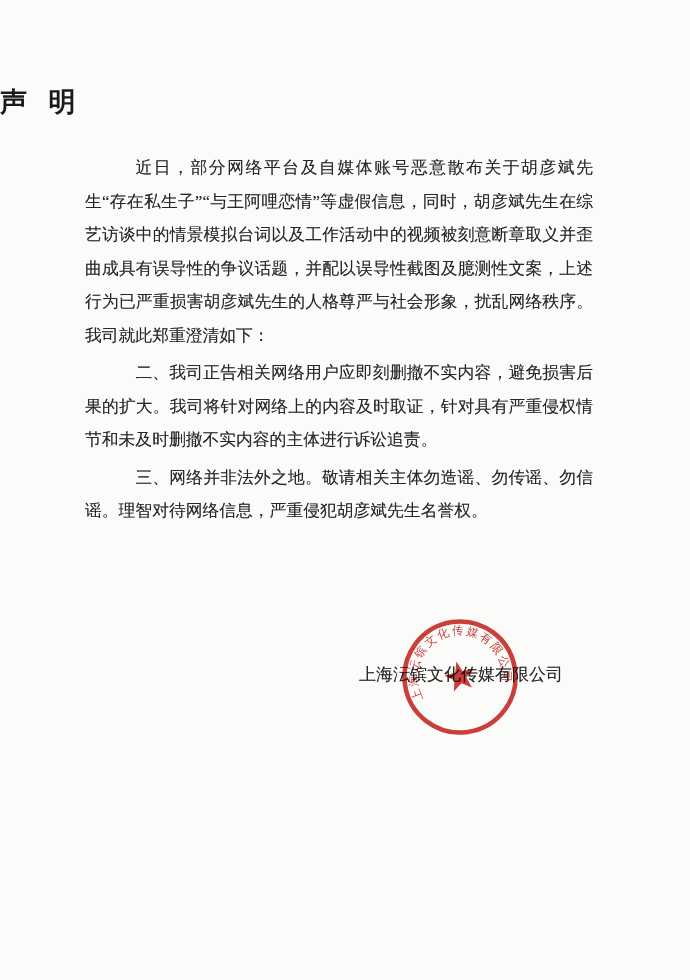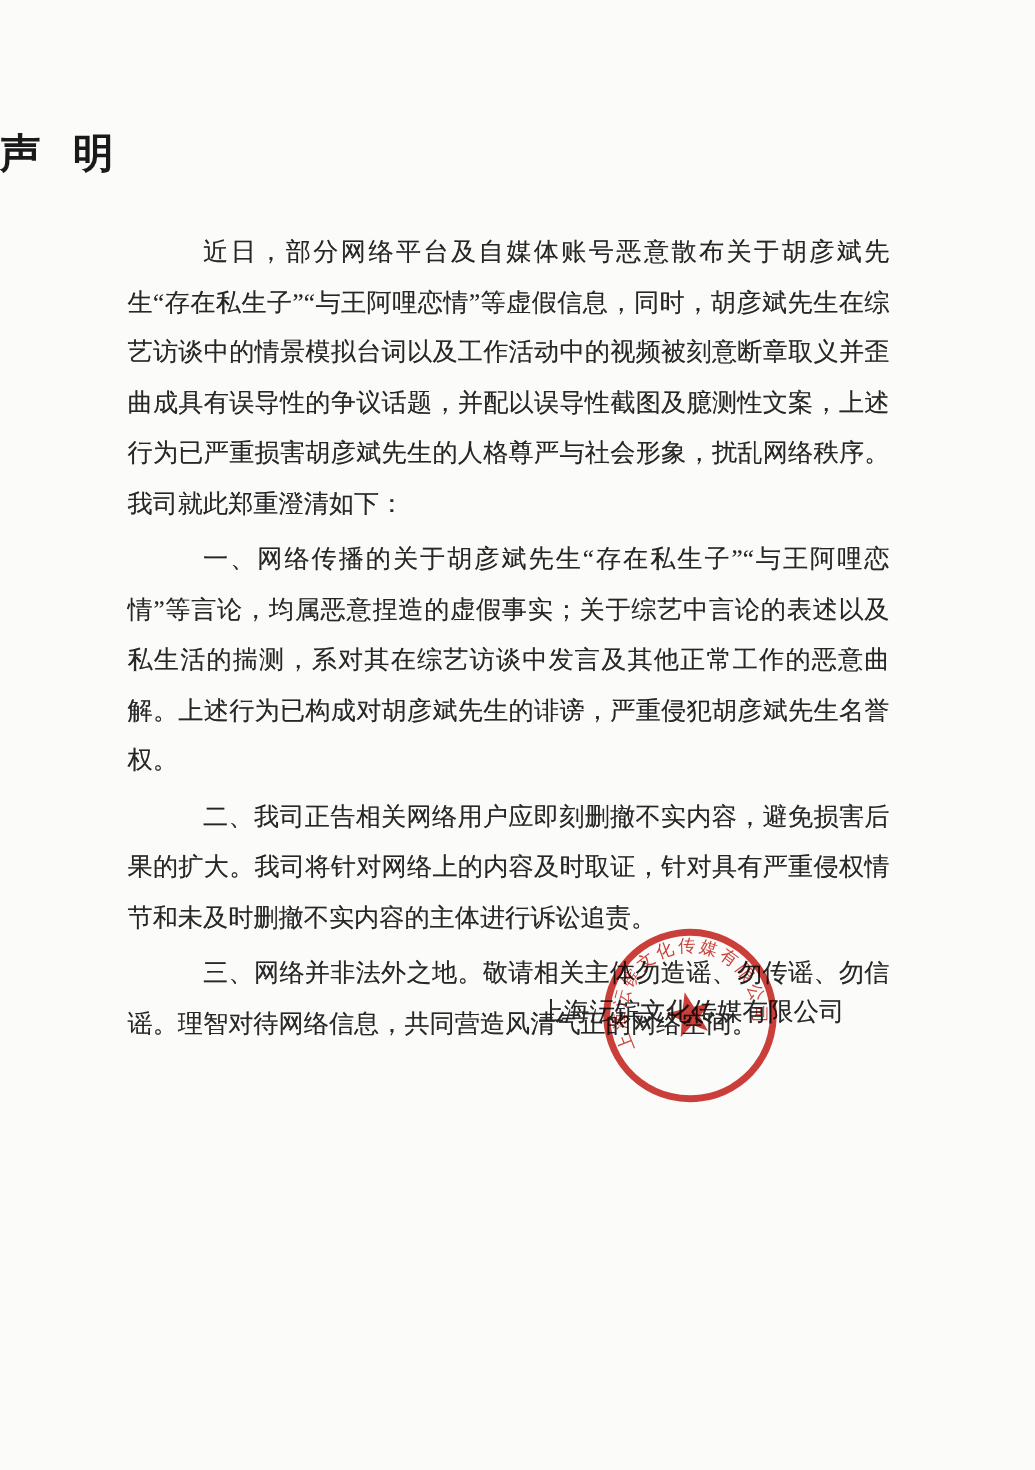--- a/index.html
+++ b/index.html
@@ -63,23 +63,22 @@
 </style>
 </head>
 <body>
 
 <div class="page">
 
   <div class="title">声 明</div>
 
   <div class="body-text">
     <p>近日，部分网络平台及自媒体账号恶意散布关于胡彦斌先生“存在私生子”“与王阿哩恋情”等虚假信息，同时，胡彦斌先生在综艺访谈中的情景模拟台词以及工作活动中的视频被刻意断章取义并歪曲成具有误导性的争议话题，并配以误导性截图及臆测性文案，上述行为已严重损害胡彦斌先生的人格尊严与社会形象，扰乱网络秩序。我司就此郑重澄清如下：</p>
-    <p>一、网络传播的关于胡彦斌先生“存在私生子”“与王阿哩恋情”等言论，均属恶意捏造的虚假事实；关于综艺中言论的表述以及私生活的揣测，系对其在综艺访谈中发言及其他正常工作的恶意曲解。上述行为已构成对胡彦斌先生的诽谤，严重侵犯胡彦斌先生名誉权。</p>
     <p>二、我司正告相关网络用户应即刻删撤不实内容，避免损害后果的扩大。我司将针对网络上的内容及时取证，针对具有严重侵权情节和未及时删撤不实内容的主体进行诉讼追责。</p>
-    <p>三、网络并非法外之地。敬请相关主体勿造谣、勿传谣、勿信谣。理智对待网络信息，共同营造风清气正的网络空间。</p>
+    <p>三、网络并非法外之地。敬请相关主体勿造谣、勿传谣、勿信谣。理智对待网络信息，严重侵犯胡彦斌先生名誉权。</p>
   </div>
 
   <div class="signature">上海沄镔文化传媒有限公司</div>
 
 
   <div class="seal">
     <svg viewBox="0 0 200 200" xmlns="http://www.w3.org/2000/svg" xmlns:xlink="http://www.w3.org/1999/xlink">
       <circle cx="100" cy="100" r="91" fill="none" stroke-width="7.5" opacity="0.95" stroke="#c7241e"></circle>
       <g transform="rotate(-26 100 100)">
         <path id="sealArc" d="M 30 100 A 70 70 0 1 1 170 100 A 70 70 0 1 1 30 100" fill="none"></path>

